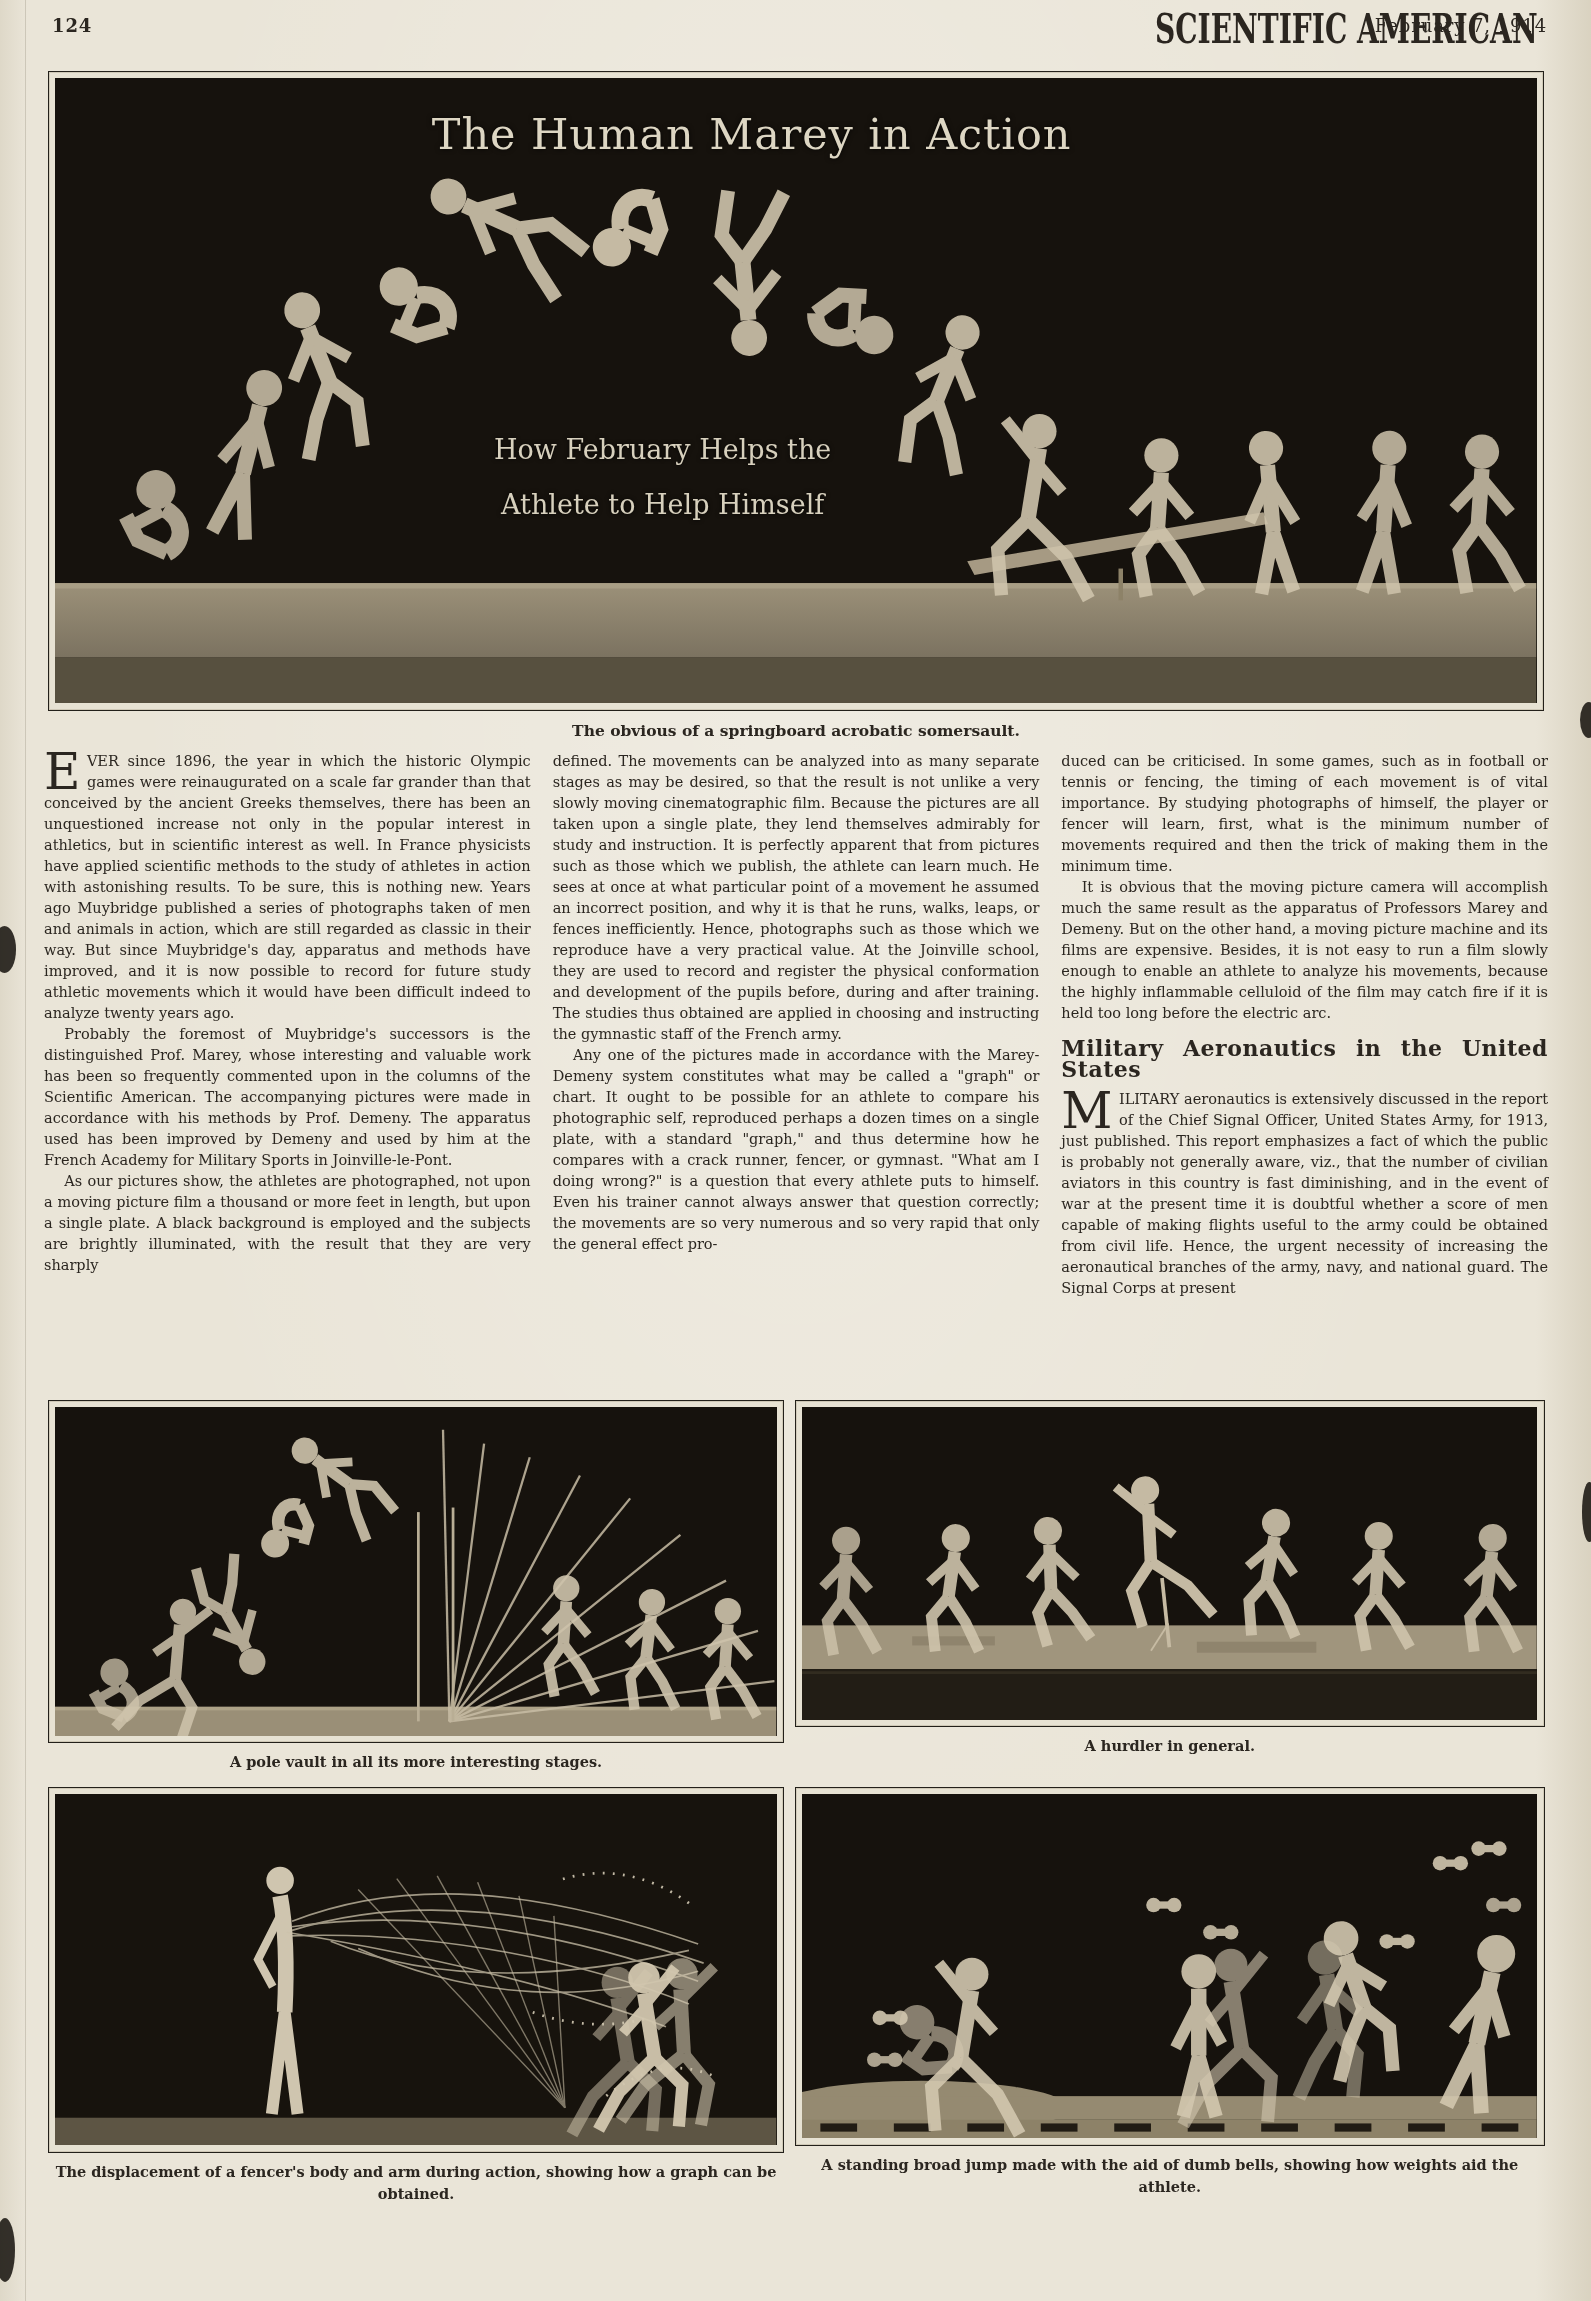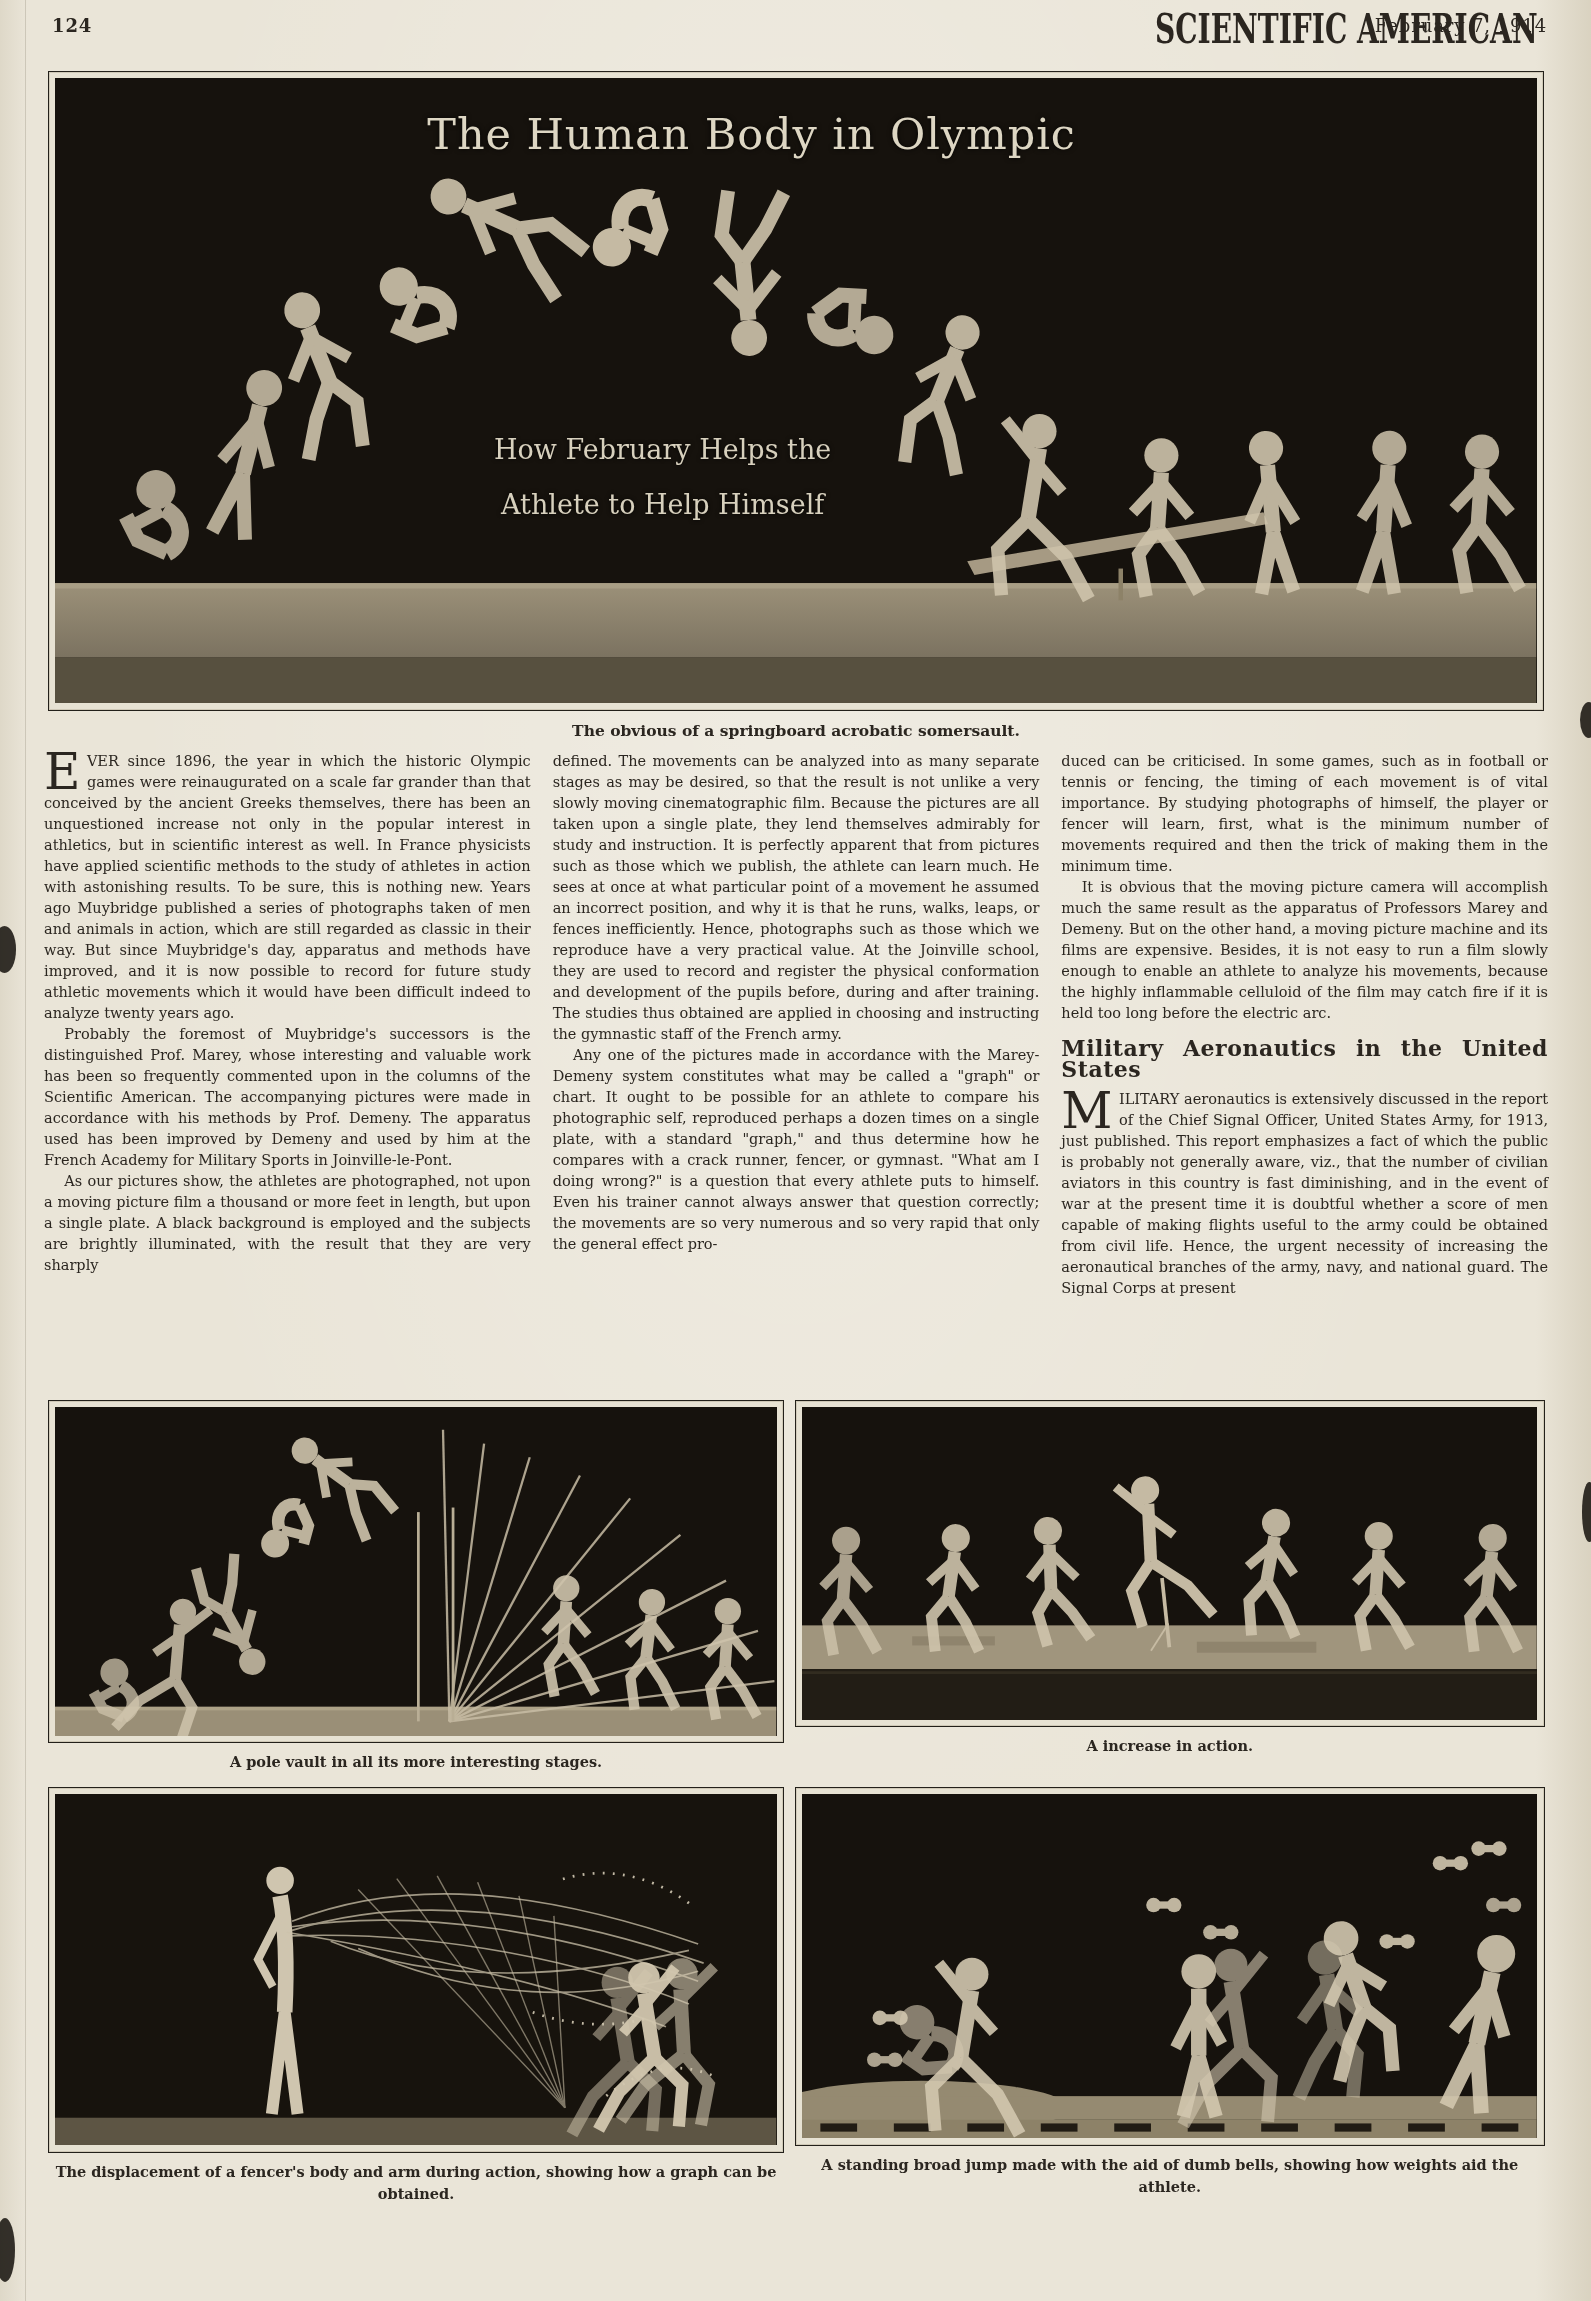--- a/index.html
+++ b/index.html
@@ -151,21 +151,21 @@
             <use href="#fig-run" transform="translate(765,185) rotate(-182) scale(2.2)" opacity=".9"></use>
             <use href="#fig-tuck" transform="translate(865,268) rotate(-232) scale(2.35)" opacity=".85"></use>
             <use href="#fig-run" transform="translate(975,372) rotate(18) scale(-2.1,2.1)" opacity=".9"></use>
             <use href="#fig-lunge" transform="translate(1090,498) scale(-2.1,2.1)" opacity=".9"></use>
             <use href="#fig-run" transform="translate(1225,512) scale(-2.1,2.1)" opacity=".9"></use>
             <use href="#fig-stand" transform="translate(1350,512) rotate(-5) scale(-2.1,2.1)" opacity=".9"></use>
             <use href="#fig-stand" transform="translate(1470,512) rotate(4) scale(-2.1,2.1)" opacity=".85"></use>
             <use href="#fig-run" transform="translate(1580,508) scale(-2.1,2.1)" opacity=".85"></use>
           </g>
         </svg>
-        <div class="hero-title">The Human Body in Olympic</div>
+        <div class="hero-title">The Human Marey in Action</div>
         <div class="hero-sub">
           <div>How February Helps the</div>
           <div>Athlete to Help Himself</div>
         </div>
       </div>
     </div>
     <div class="caption">The obvious of a springboard acrobatic somersault.</div>
   </div>
 
   <div class="cols">
@@ -241,21 +241,21 @@
               <use href="#fig-run" transform="translate(162,222) rotate(4) scale(-1.7,1.7)" opacity=".9"></use>
               <use href="#fig-run" transform="translate(276,214) rotate(-6) scale(-1.7,1.7)" opacity=".9"></use>
               <use href="#fig-lunge" transform="translate(392,178) rotate(-12) scale(-1.7,1.7)" opacity=".95"></use>
               <use href="#fig-run" transform="translate(508,205) rotate(6) scale(-1.7,1.7)" opacity=".9"></use>
               <use href="#fig-run" transform="translate(628,220) scale(-1.7,1.7)" opacity=".9"></use>
               <use href="#fig-run" transform="translate(748,222) rotate(3) scale(-1.7,1.7)" opacity=".85"></use>
             </g>
           </svg>
         </div>
       </div>
-      <div class="caption small">A increase in action.</div>
+      <div class="caption small">A hurdler in general.</div>
     </div>
 
     <div class="figblock">
       <div class="frame">
         <div class="photo fe">
           <svg viewBox="0 0 785 386" preserveAspectRatio="none">
             <rect x="0" y="0" width="785" height="386" fill="#17130d"></rect>
             <rect x="0" y="356" width="785" height="30" fill="#6f6753" opacity=".8"></rect>
             <g stroke="#d9cfb8" fill="none" opacity=".95">
               <circle cx="245" cy="95" r="15" fill="#d9cfb8" stroke="none"></circle>

